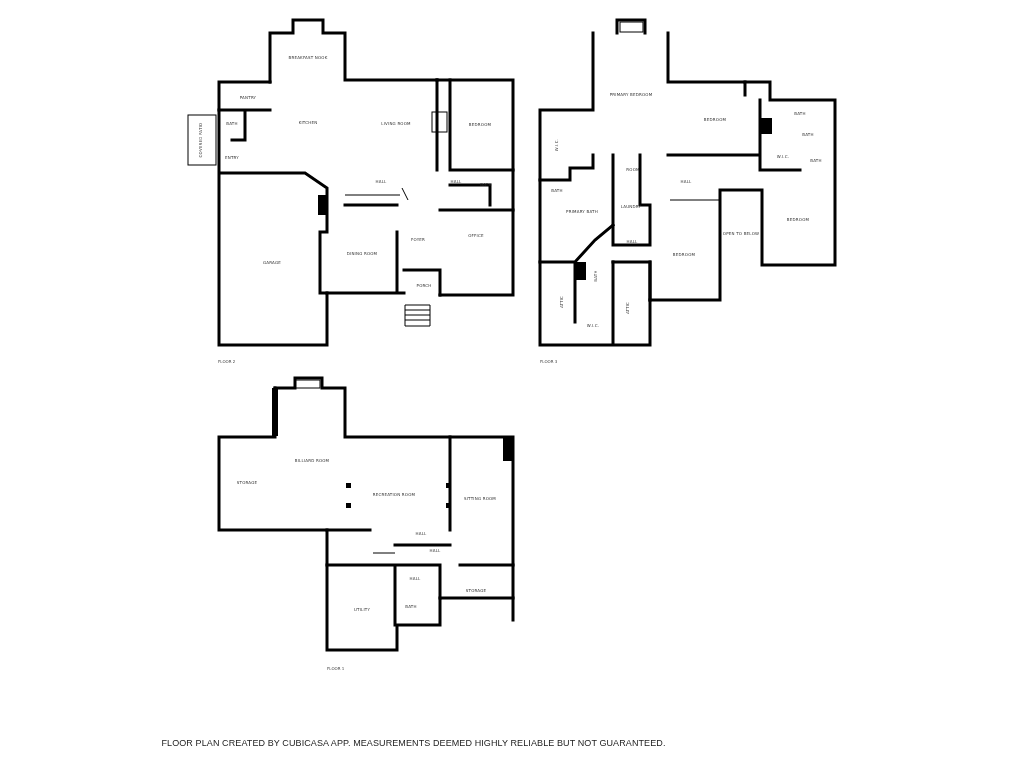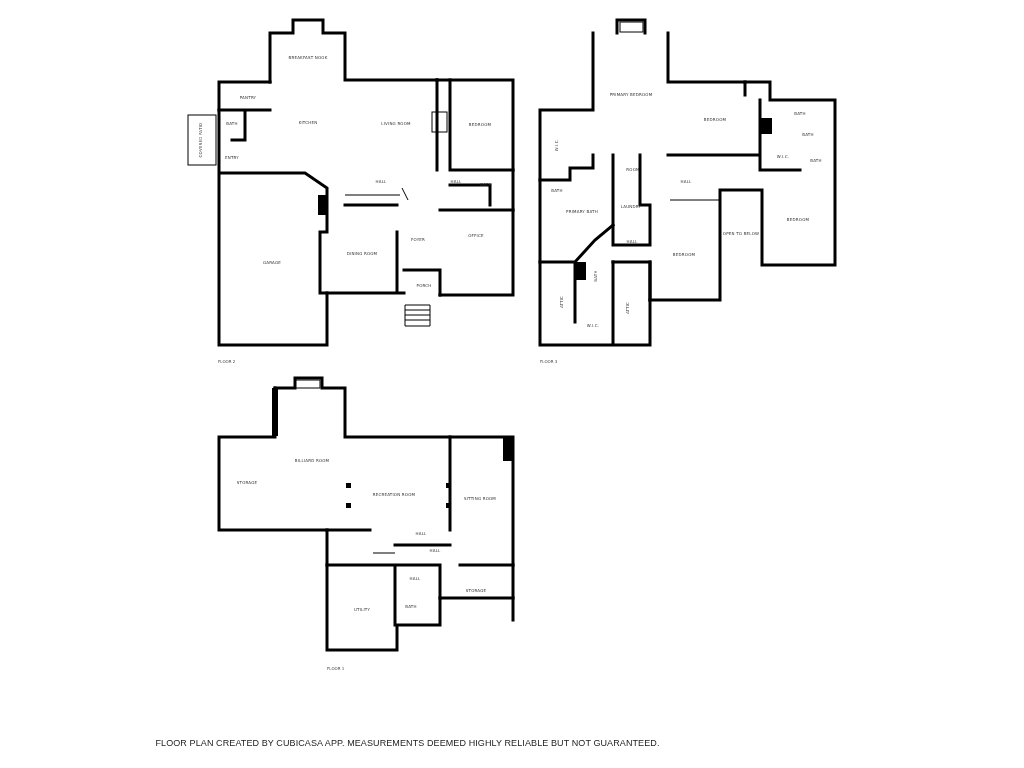--- a/index.html
+++ b/index.html
@@ -1,21 +1,21 @@
 <!DOCTYPE html>
 <html><head>
 <meta charset="utf-8">
 <style>
   html,body{margin:0;padding:0;background:#ffffff;}
   body{width:1024px;height:768px;position:relative;overflow:hidden;font-family:"Liberation Sans",sans-serif;}
   .plan{position:absolute;left:0;top:0;width:1024px;height:768px;}
   .lbl{position:absolute;font-size:4px;letter-spacing:0.2px;color:#333;white-space:nowrap;transform:translate(-50%,-50%);font-family:"DejaVu Sans",sans-serif;}
   .vlbl{transform:translate(-50%,-50%) rotate(-90deg);}
   .floorlbl{position:absolute;font-size:4px;color:#444;font-family:"DejaVu Sans",sans-serif;}
-  .footer{position:absolute;left:0;width:815px;top:738px;text-align:center;font-size:9px;color:#222;letter-spacing:0.1px;}
+  .footer{position:absolute;left:6px;width:815px;top:738px;text-align:center;font-size:9px;color:#222;letter-spacing:0.1px;}
   svg{position:absolute;left:0;top:0;}
 </style>
 </head>
 <body>
 
 <div class="plan">
 <svg width="1024" height="768" viewBox="0 0 1024 768">
   <g stroke="#000" stroke-width="3" fill="none" stroke-linecap="square">
 
     <path d="M270 33 L270 82 M270 33 L293 33 M293 20 L293 33 M293 20 L323 20 L323 33 L345 33 L345 80 L437 80"></path>

